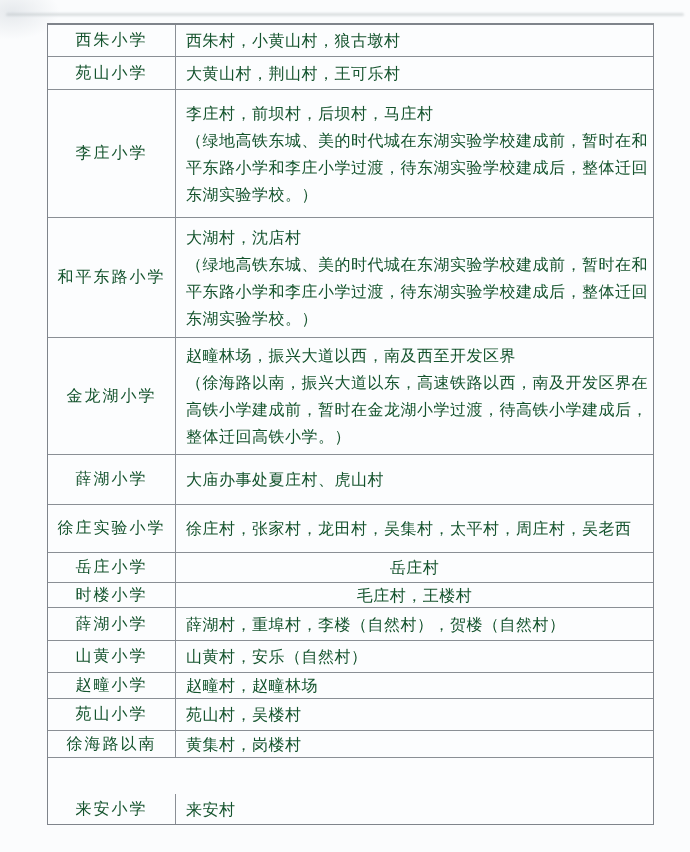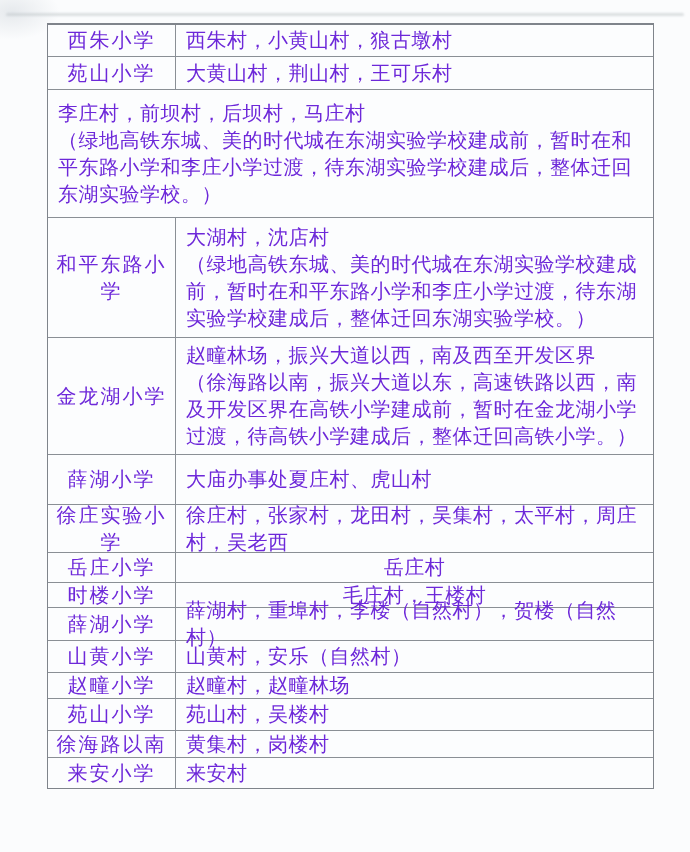--- a/index.html
+++ b/index.html
@@ -24,25 +24,25 @@
     border:1px solid #7f848b;
     border-top-width:2px;
     box-sizing:border-box;
     background:#fcfdfe;
   }
   .tr{
     display:flex;
     border-bottom:1px solid #8a8f95;
     box-sizing:border-box;
   }
-  .tr:last-child{border-bottom:none;}
+  .tr:last-child{border-bottom:none;margin-top:36px;}
   .td{
     box-sizing:border-box;
-    color:#6d28d9;
-    font-size:20px;
+    color:#14532d;
+    font-size:16px;
     display:flex;
     align-items:center;
   }
   .td-school{
     width:128px;flex:0 0 128px;
     border-right:1px solid #8a8f95;
     justify-content:center;
     text-align:center;
     letter-spacing:2px;
     padding:2px 2px;
@@ -74,20 +74,21 @@
     <div class="td td-school">西朱小学</div>
     <div class="td td-detail">西朱村，小黄山村，狼古墩村</div>
   </div>
 
   <div class="tr" style="height:33px">
     <div class="td td-school">苑山小学</div>
     <div class="td td-detail">大黄山村，荆山村，王可乐村</div>
   </div>
 
   <div class="tr" style="height:128px">
+    <div class="td td-school">李庄小学</div>
     <div class="td td-detail">李庄村，前坝村，后坝村，马庄村
 （绿地高铁东城、美的时代城在东湖实验学校建成前，暂时在和平东路小学和李庄小学过渡，待东湖实验学校建成后，整体迁回东湖实验学校。）</div>
   </div>
 
   <div class="tr" style="height:120px">
     <div class="td td-school">和平东路小学</div>
     <div class="td td-detail">大湖村，沈店村
 （绿地高铁东城、美的时代城在东湖实验学校建成前，暂时在和平东路小学和李庄小学过渡，待东湖实验学校建成后，整体迁回东湖实验学校。）</div>
   </div>
 

